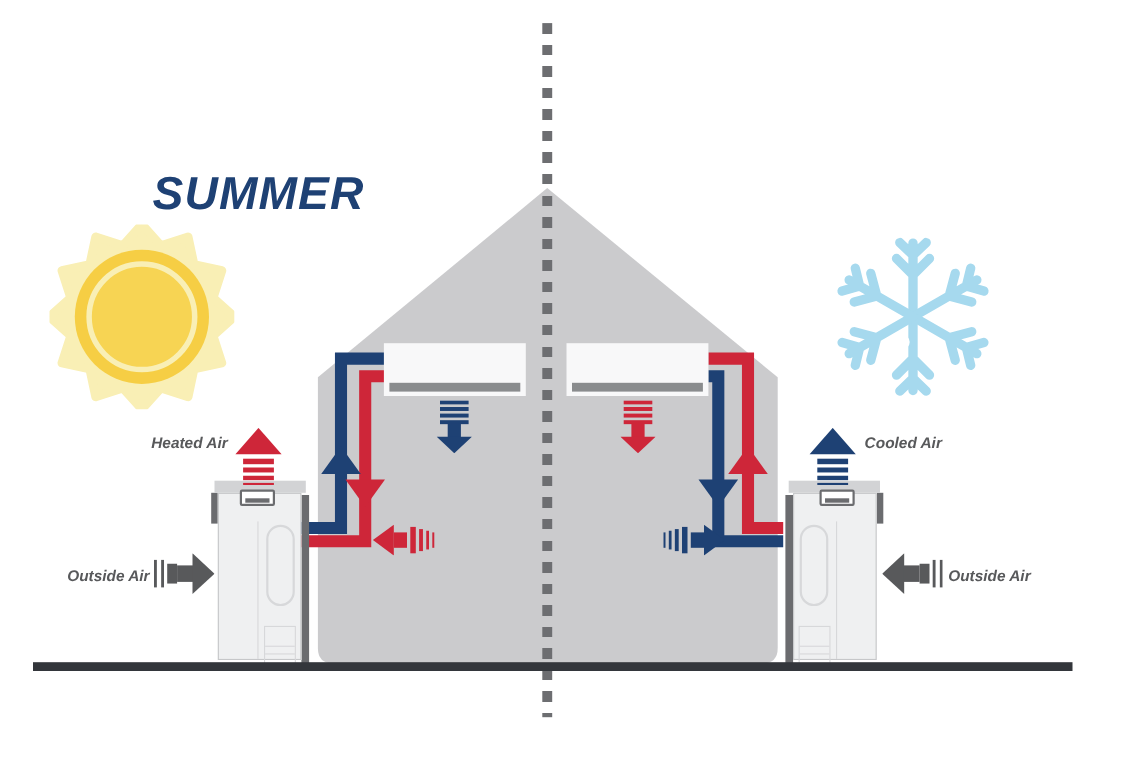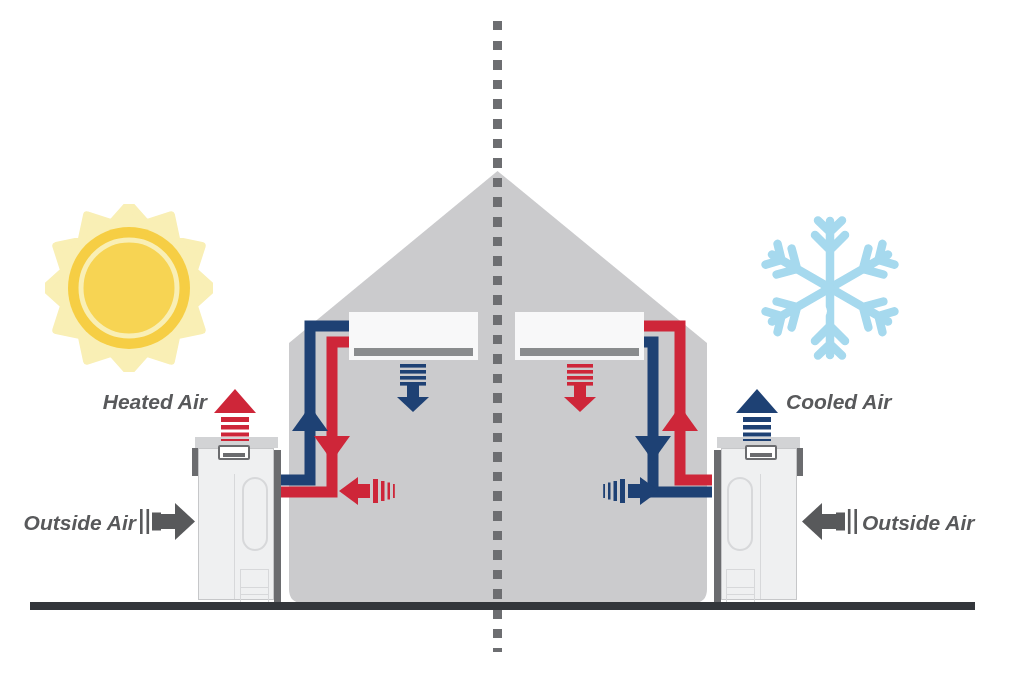--- a/index.html
+++ b/index.html
@@ -16,21 +16,21 @@
   }
   .abs{position:absolute;}
   
   .season-title{
     position:absolute;top:153px;width:300px;height:46px;line-height:46px;
     text-align:center;font-size:42px;font-weight:bold;font-style:italic;
     letter-spacing:1px;color:var(--c-navy);
   }
   
   .air-label{
-    position:absolute;height:22px;line-height:22px;font-size:21px;
+    position:absolute;height:22px;line-height:22px;font-size:14px;
     font-weight:bold;font-style:italic;color:var(--c-label_gray);white-space:nowrap;
   }
   
   .layer{position:absolute;left:0;top:0;}
   .fill-house{fill:var(--c-house_gray);}
   .stroke-navy{stroke:var(--c-navy);fill:none;stroke-width:11;}
   .stroke-red{stroke:var(--c-red);fill:none;stroke-width:11;}
   .fill-navy{fill:var(--c-navy);}
   .fill-red{fill:var(--c-red);}
   .fill-gray{fill:var(--c-label_gray);}
@@ -117,20 +117,21 @@
       <div class="ou-box">
         <div class="l1"></div>
           <div class="l2"></div>
       </div>
     </div>
     <div class="ou-handle"></div>
   </div>
 
   <div class="ground"></div>
 
+  <div class="season-title" style="left:85px;">SUMMER</div>
 
   <svg class="abs z5" style="left:45px;top:204px;" width="168" height="168" viewBox="0 0 168 168">
     <polygon class="fill-sun-pale" stroke="#f9efb5" stroke-width="8" stroke-linejoin="round" points="84,0 101.3,19.3 126,11.3 131.4,36.6 156.7,42 148.7,66.7 168,84 148.7,101.3 156.7,126 131.4,131.4 126,156.7 101.3,148.7 84,168 66.7,148.7 42,156.7 36.6,131.4 11.3,126 19.3,101.3 0,84 19.3,66.7 11.3,42 36.6,36.6 42,11.3 66.7,19.3"></polygon>
     <circle class="fill-sun-gold" cx="84" cy="84" r="61"></circle>
     <circle class="sun-inner" cx="84" cy="84" r="48"></circle>
   </svg>
 
   <svg class="abs z5" style="left:757px;top:215px;" width="146" height="146" viewBox="0 0 146 146">
     <path id="arm" class="snow-arm" d="M73 73 L73 6 M73 35 L58 20 M73 35 L88 20 M73 17 L61 5.5 M73 17 L85 5.5"></path>
     <use href="#arm" transform="rotate(60 73 73)"></use>

